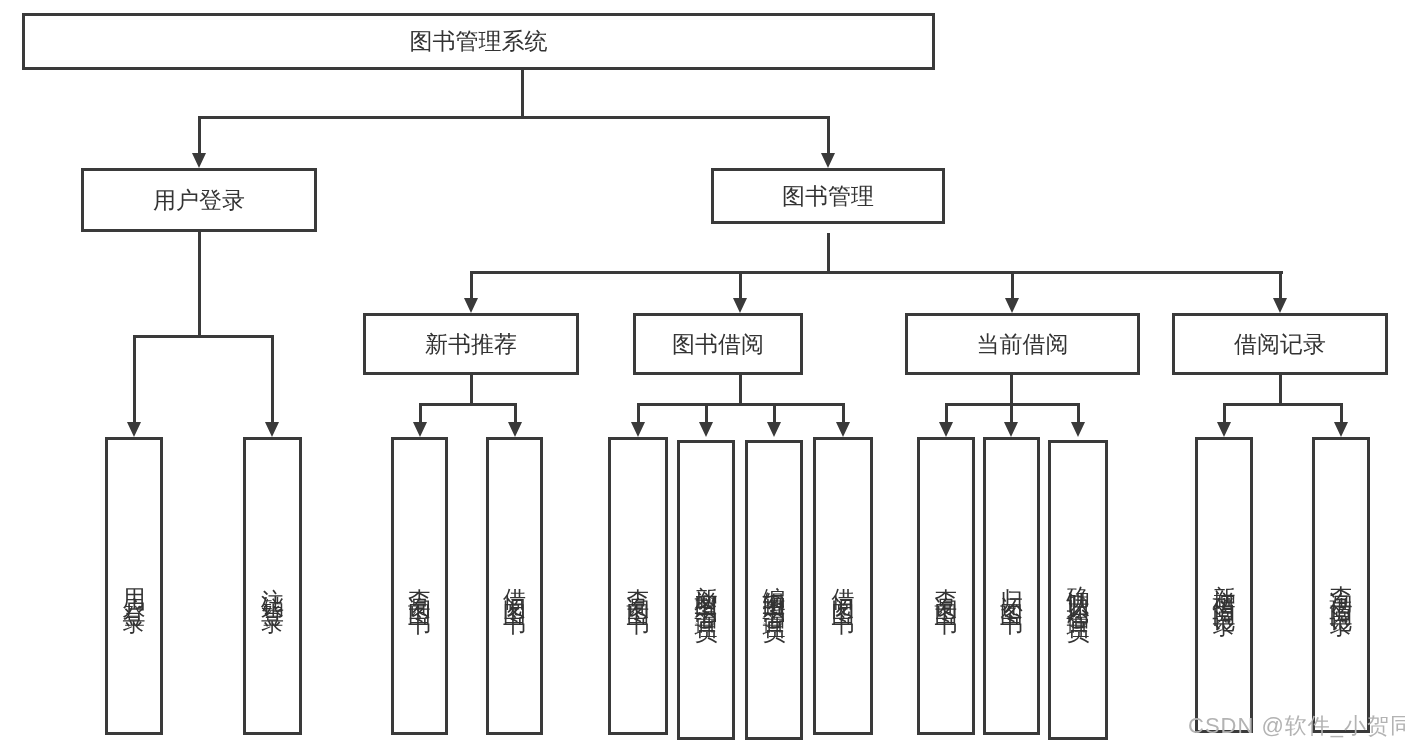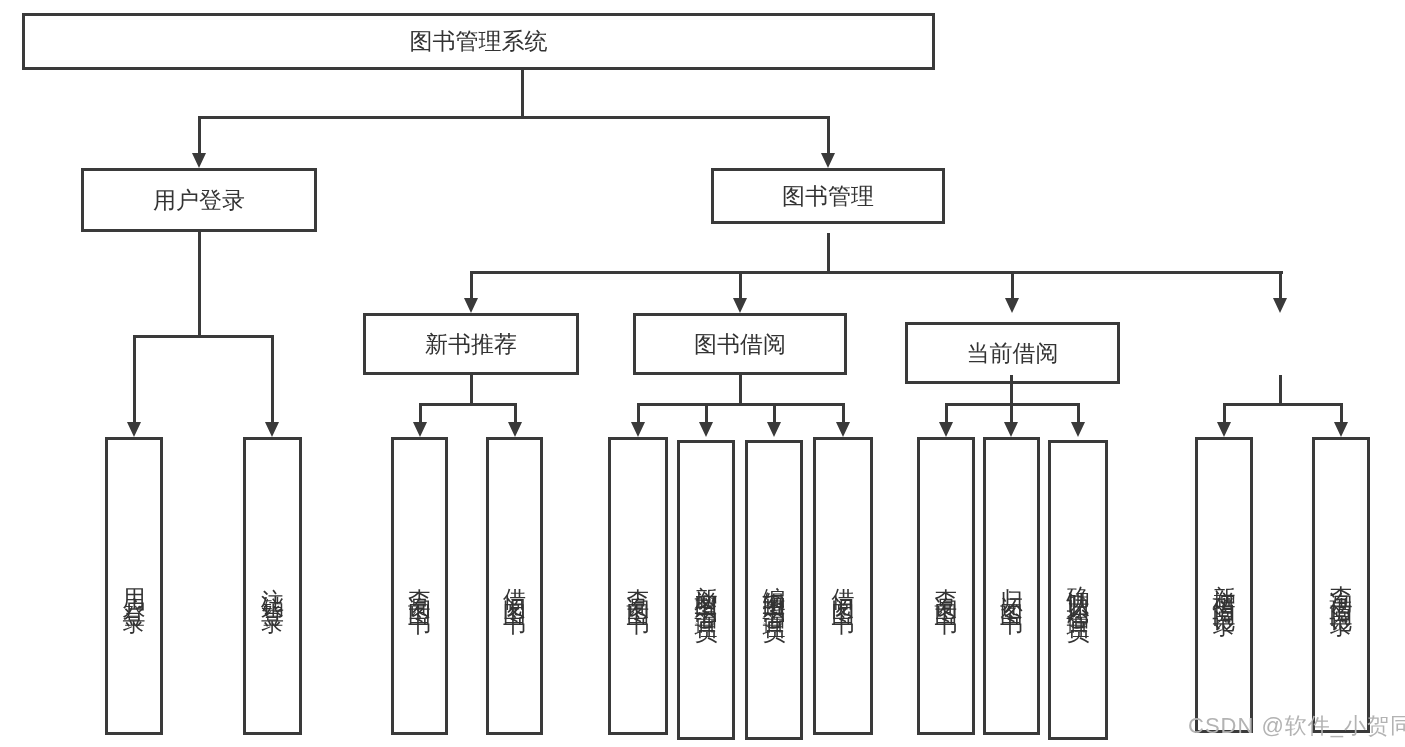--- a/index.html
+++ b/index.html
@@ -38,22 +38,23 @@
 <body>
 
 <div class="canvas">
 
   <div class="node" style="left:22px;top:13px;width:913px;height:57px">图书管理系统</div>
 
   <div class="node" style="left:81px;top:168px;width:236px;height:64px">用户登录</div>
   <div class="node" style="left:711px;top:168px;width:234px;height:56px">图书管理</div>
 
   <div class="node" style="left:363px;top:313px;width:216px;height:62px">新书推荐</div>
-  <div class="node" style="left:633px;top:313px;width:214px;height:62px">图书借阅</div>
-  <div class="node" style="left:905px;top:322px;width:215px;height:62px">当前借阅</div>
+  <div class="node" style="left:633px;top:313px;width:170px;height:62px">图书借阅</div>
+  <div class="node" style="left:905px;top:313px;width:235px;height:62px">当前借阅</div>
+  <div class="node" style="left:1172px;top:313px;width:216px;height:62px">借阅记录</div>
 
   <div class="node node-v" style="left:105px;top:437px;width:58px;height:298px">用户登录</div>
   <div class="node node-v" style="left:243px;top:437px;width:59px;height:298px">注销登录</div>
 
   <div class="node node-v" style="left:391px;top:437px;width:57px;height:298px">查询图书</div>
   <div class="node node-v" style="left:486px;top:437px;width:57px;height:298px">借阅图书</div>
 
   <div class="node node-v" style="left:608px;top:437px;width:60px;height:298px">查询图书</div>
   <div class="node node-v" style="left:677px;top:440px;width:58px;height:300px;letter-spacing:5px">新增图书（管理员）</div>
   <div class="node node-v" style="left:745px;top:440px;width:58px;height:300px;letter-spacing:5px">编辑图书（管理员）</div>

